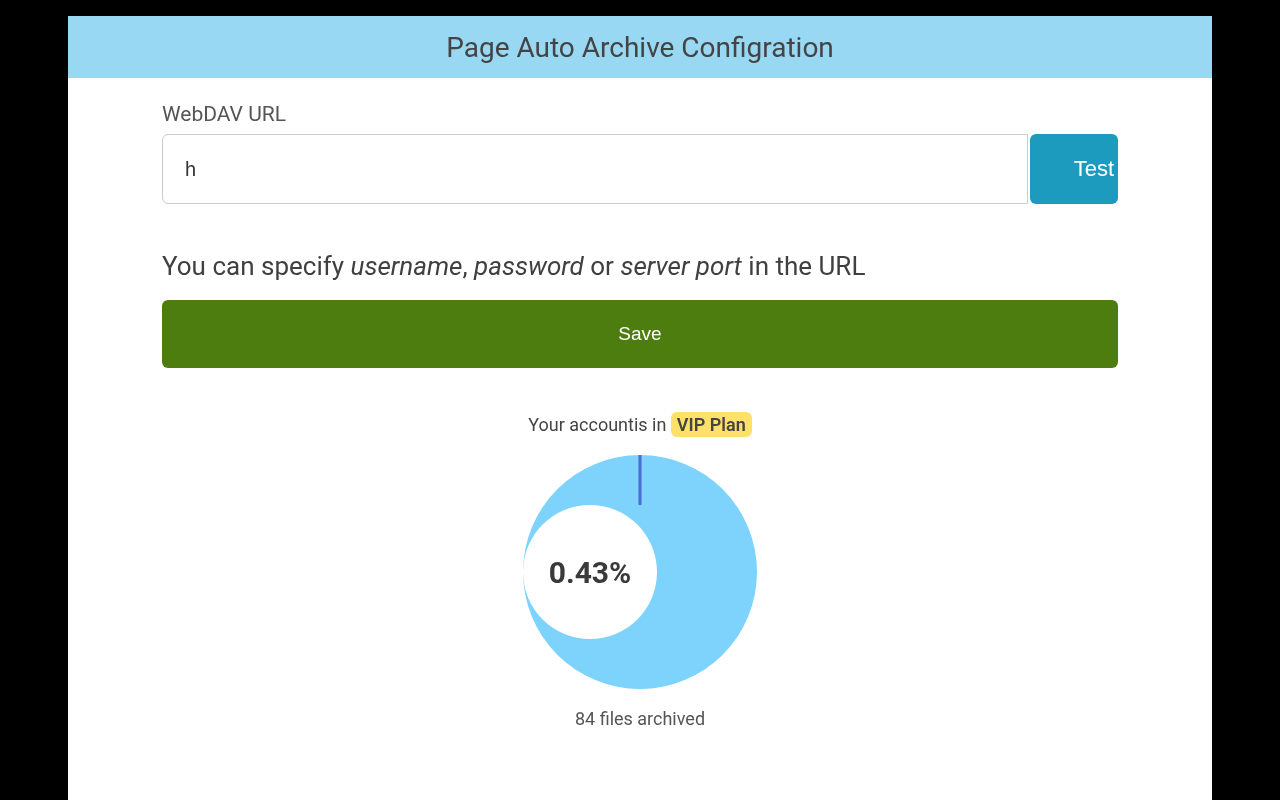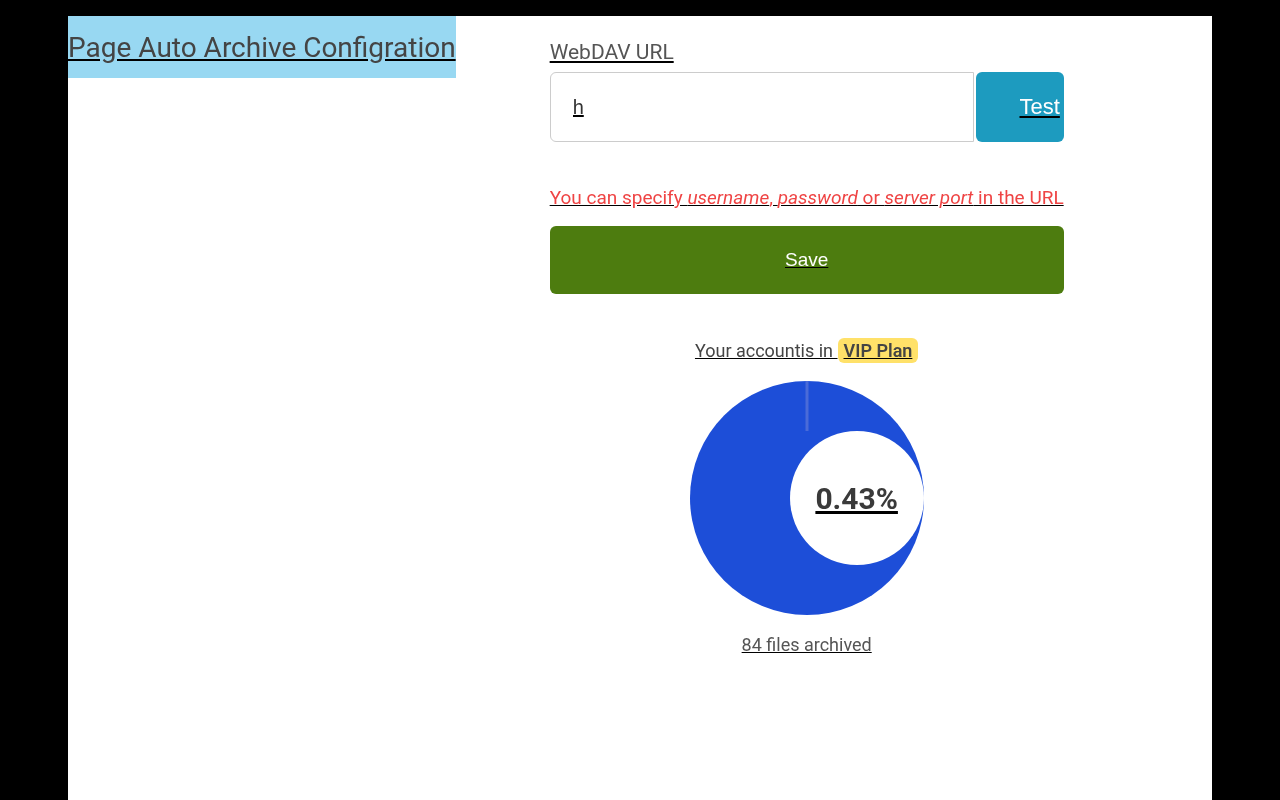--- a/index.html
+++ b/index.html
@@ -11,22 +11,21 @@
       overflow: hidden;
       display: flex;
       justify-content: center;
       padding-top: 16px;
     }
     .panel {
       background: #fff;
       width: 1144px;
       height: 784px;
       display: flex;
-      flex-direction: row;
-      text-decoration: underline;
+      flex-direction: column;
     }
     .header {
       background: #98d8f2;
       height: 62px;
       display: flex;
       align-items: center;
       justify-content: center;
     }
     .header-title {
       font-size: 28px;
@@ -61,22 +60,22 @@
       background: #1d9bbf;
       color: #fff;
       border: none;
       border-radius: 6px;
       font-size: 22px;
       cursor: pointer;
       margin-left: 2px;
       padding-left: 40px;
     }
     .helper-text {
-      font-size: 19px;
-      color: #ef4444;
+      font-size: 26px;
+      color: #404040;
       line-height: 1.7;
       margin-top: 40px;
     }
     .helper-text em {
       font-style: italic;
     }
     .save-button {
       display: block;
       width: 100%;
       height: 68px;
@@ -105,24 +104,24 @@
     .donut-wrap {
       margin: 20px auto 16px auto;
       position: relative;
       width: 234px;
       height: 234px;
     }
     .donut-bg {
       width: 234px;
       height: 234px;
       border-radius: 50%;
-      background: #1d4ed8;
+      background: #7dd3fc;
       display: flex;
       align-items: center;
-      justify-content: flex-end;
+      justify-content: flex-start;
     }
     .donut-hole {
       width: 134px;
       height: 134px;
       border-radius: 50%;
       background: #fff;
       display: flex;
       align-items: center;
       justify-content: center;
     }

